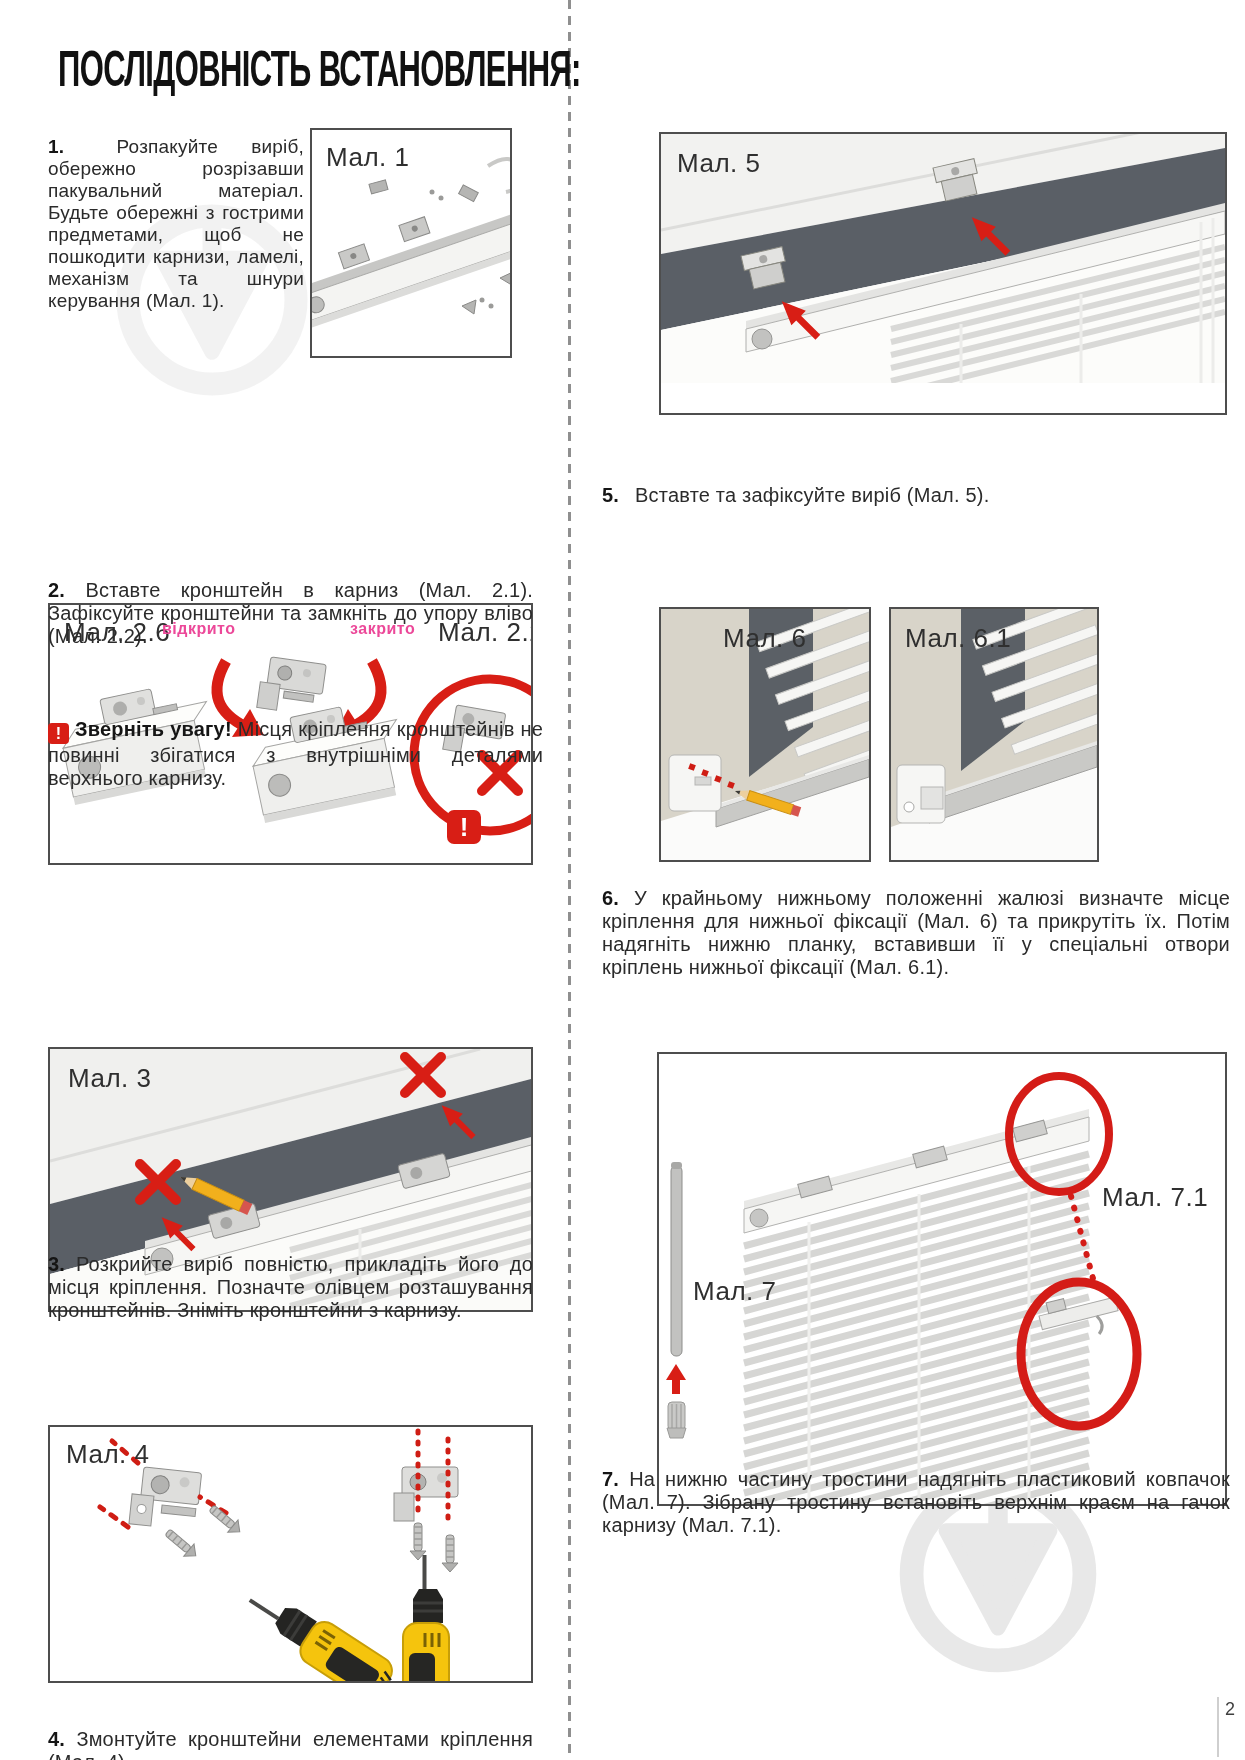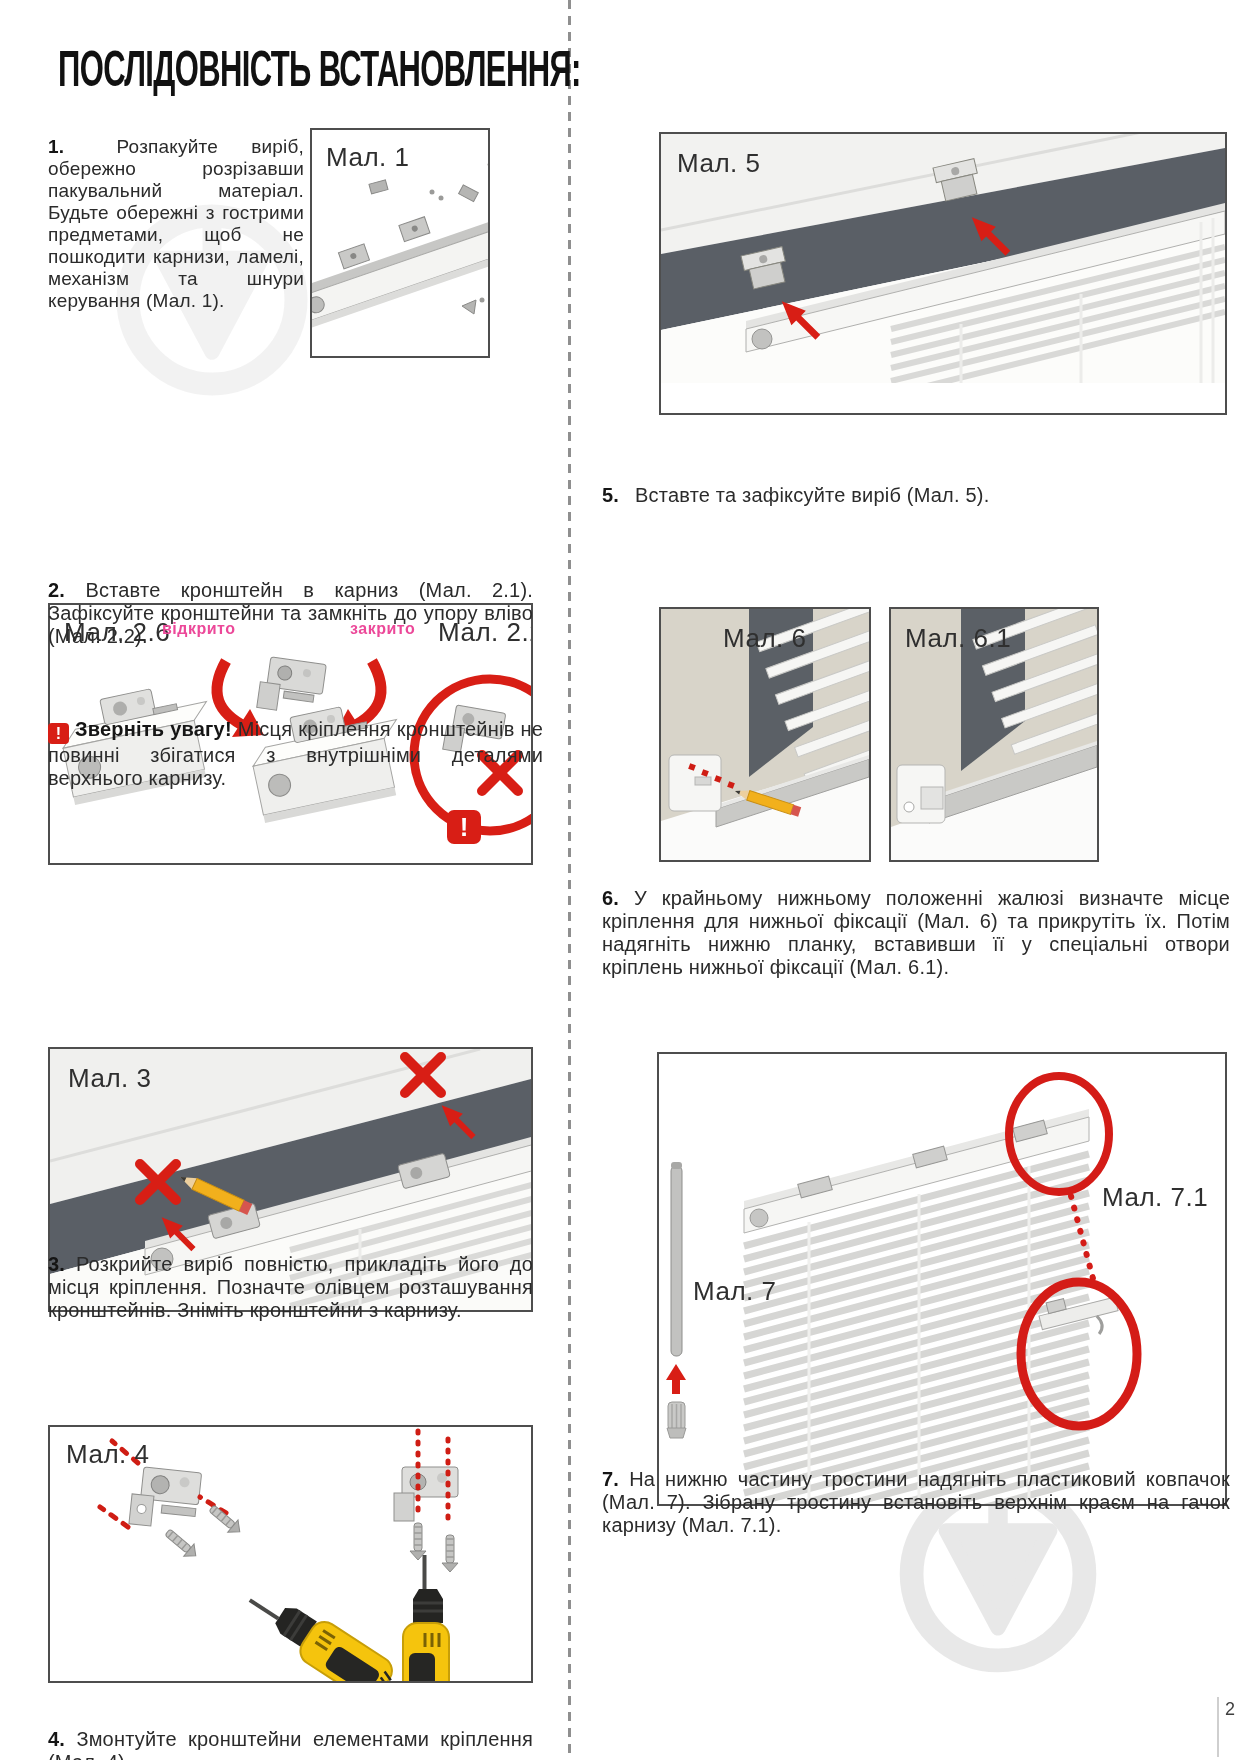--- a/index.html
+++ b/index.html
@@ -61,21 +61,21 @@
 
   <div class="divider"></div>
 
   <h1 class="title">ПОСЛІДОВНІСТЬ ВСТАНОВЛЕННЯ:</h1>
 
   <p class="step s1 textlayer" style="left:36px;top:136px;width:256px;">
     <b class="num">1.</b> 
     <span>Розпакуйте виріб, обережно розрізавши пакувальний матеріал. Будьте обережні з гострими предметами, щоб не пошкодити карнизи, ламелі, механізм та шнури керування (Мал. 1).</span>
   </p>
 
-  <div class="fig" style="left:298px;top:128px;width:180px;height:230px;">
+  <div class="fig" style="left:298px;top:128px;width:202px;height:230px;">
     <svg width="218" height="226" viewBox="0 0 218 226">
       <g transform="rotate(-19 108 120)">
         <rect x="-25" y="116" width="260" height="9" fill="#c7c7c5"></rect>
         <rect x="-25" y="125" width="260" height="26" fill="#f4f4f2" stroke="#a8a8a6"></rect>
         <rect x="-25" y="151" width="260" height="7" fill="#dcdcda"></rect>
         <rect x="30" y="96" width="27" height="17" fill="#c9c9c7" stroke="#8a8a88"></rect>
         <rect x="96" y="90" width="27" height="17" fill="#c9c9c7" stroke="#8a8a88"></rect>
         <circle cx="43" cy="104" r="3" fill="#888886"></circle>
         <circle cx="110" cy="98" r="3" fill="#888886"></circle>
         <circle cx="-8" cy="138" r="8" fill="#bdbdbb" stroke="#8a8a88"></circle>

